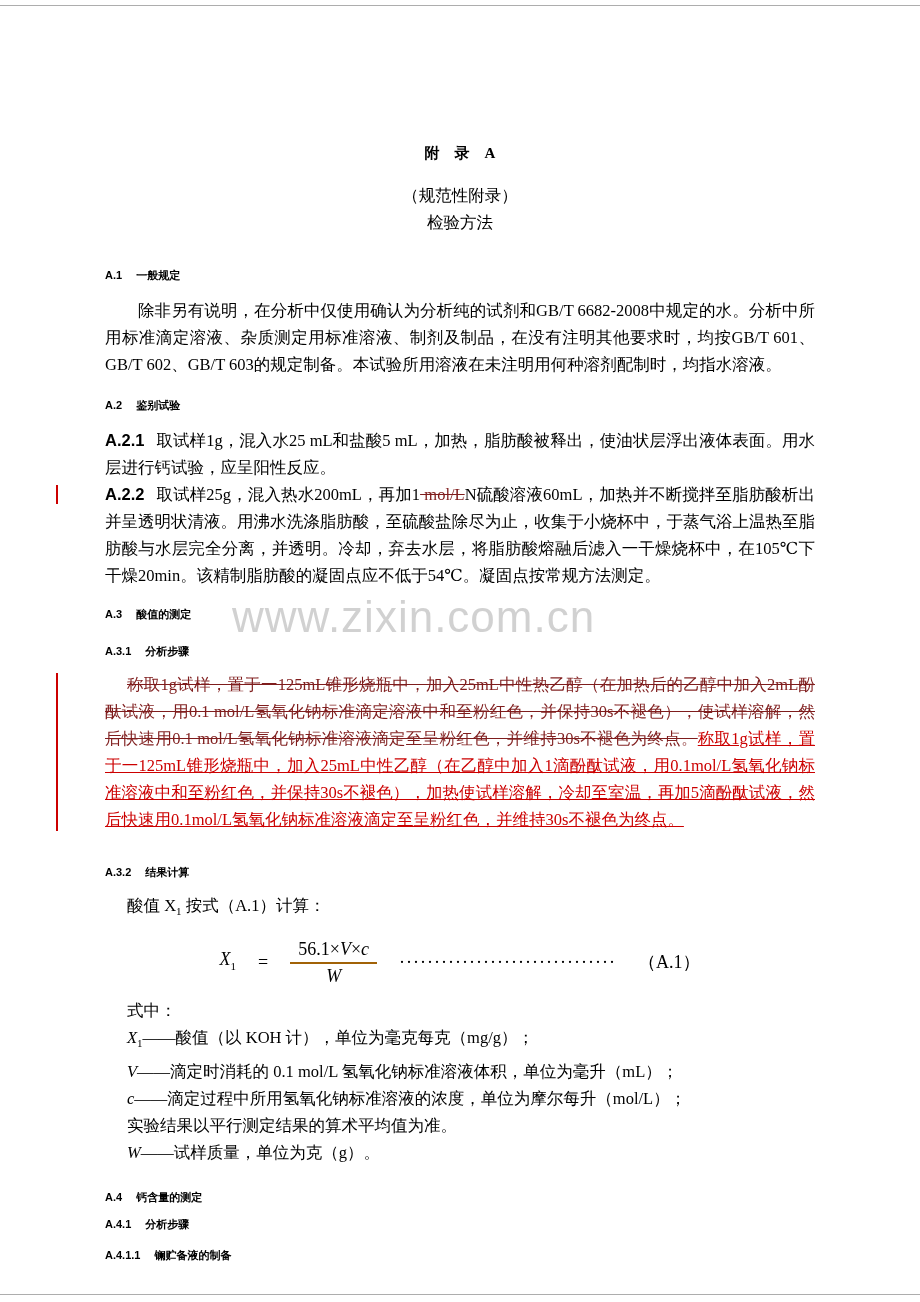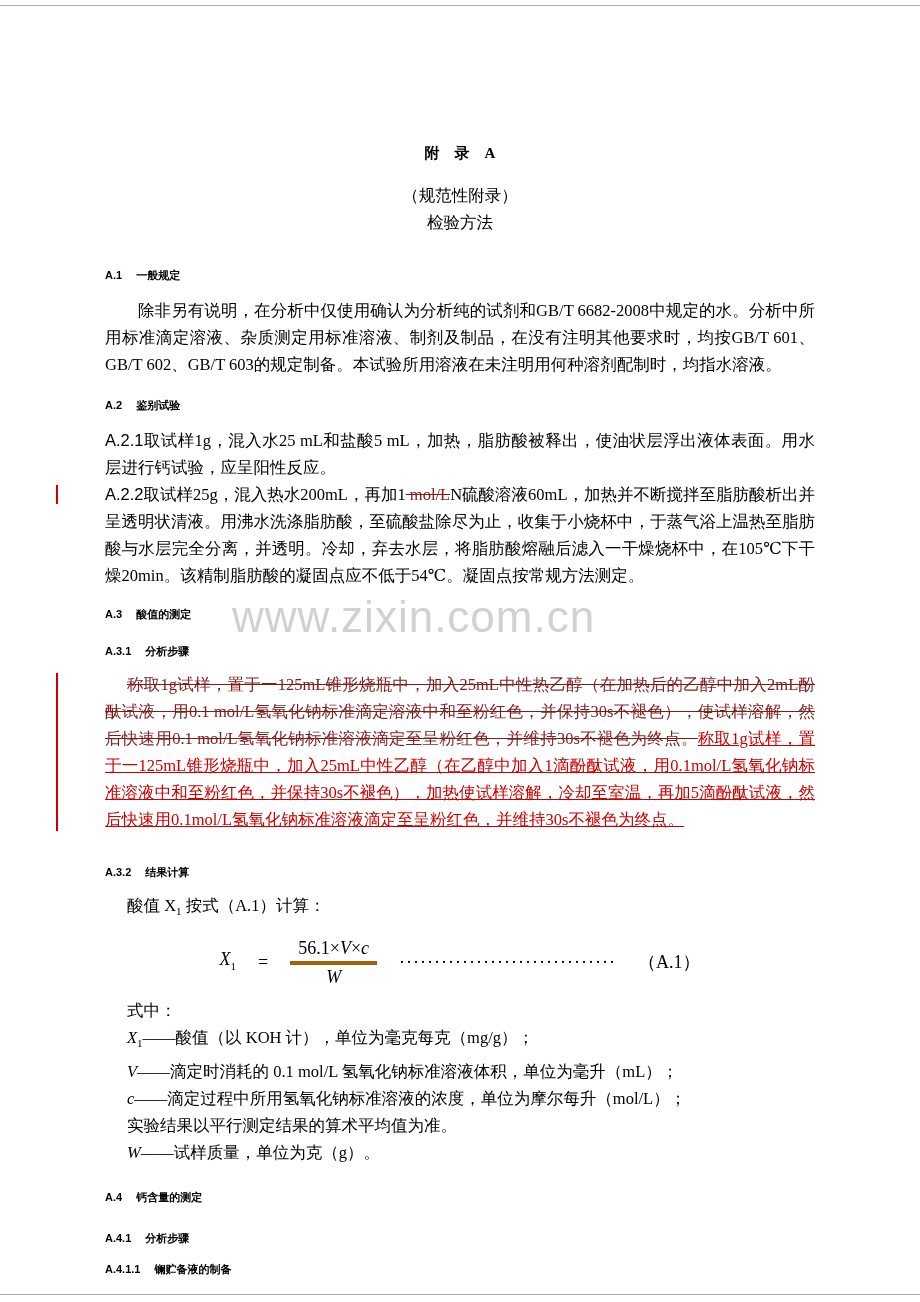--- a/index.html
+++ b/index.html
@@ -54,30 +54,31 @@
     font-weight: bold;
     font-size: 11px;
   }
   .head .h-num { margin-right: 14px; }
   .h-a1   { margin-top: 26px; }
   .h-a2   { margin-top: 14px; }
   .h-a3   { margin-top: 12px; }
   .h-a31  { margin-top: 10px; }
   .h-a32  { margin-top: 26px; }
   .h-a4   { margin-top: 18px; }
-  .h-a41  { margin-top: 14px; }
+  .h-a41  { }
   .h-a411 { margin-top: 4px; }
 
   p.body { text-align: justify; }
   .p-a1   { margin-top: 8px; text-indent: 2em; }
   .p-a21  { margin-top: 8px; }
   .p-a22  { position: relative; }
   .clause-num {
     font-family: "Liberation Sans", "DejaVu Sans", sans-serif;
-    font-weight: normal;
+    font-weight: bold;
+    margin-right: 12px;
   }
 
   .p-changed { position: relative; margin-top: 6px; text-indent: 22px; text-align: justify; }
   .del { color: #7f1d1d; text-decoration: line-through; }
   .ins { color: #cc0000; text-decoration: underline; }
 
   .change-bar {
     position: absolute;
     left: -49px;
     width: 2px;
@@ -96,21 +97,21 @@
     height: 58px;
     display: flex;
     align-items: center;
     justify-content: center;
     font-size: 18px;
     gap: 22px;
   }
   .it { font-style: italic; }
   sub { font-size: 11px; }
   .fraction { display: inline-block; text-align: center; vertical-align: middle; }
-  .f-num { display: block; border-bottom: 4px solid #a16207; padding: 0 8px 1px 8px; line-height: 24px; }
+  .f-num { display: block; border-bottom: 2px solid #a16207; padding: 0 8px 1px 8px; line-height: 24px; }
   .f-den { display: block; line-height: 24px; }
   .f-dots { letter-spacing: 1px; color: #000; }
 
   .def-line { text-align: justify; }
 </style>
 </head>
 <body>
 
 <div class="page">
   <div class="rule rule-top"></div>

